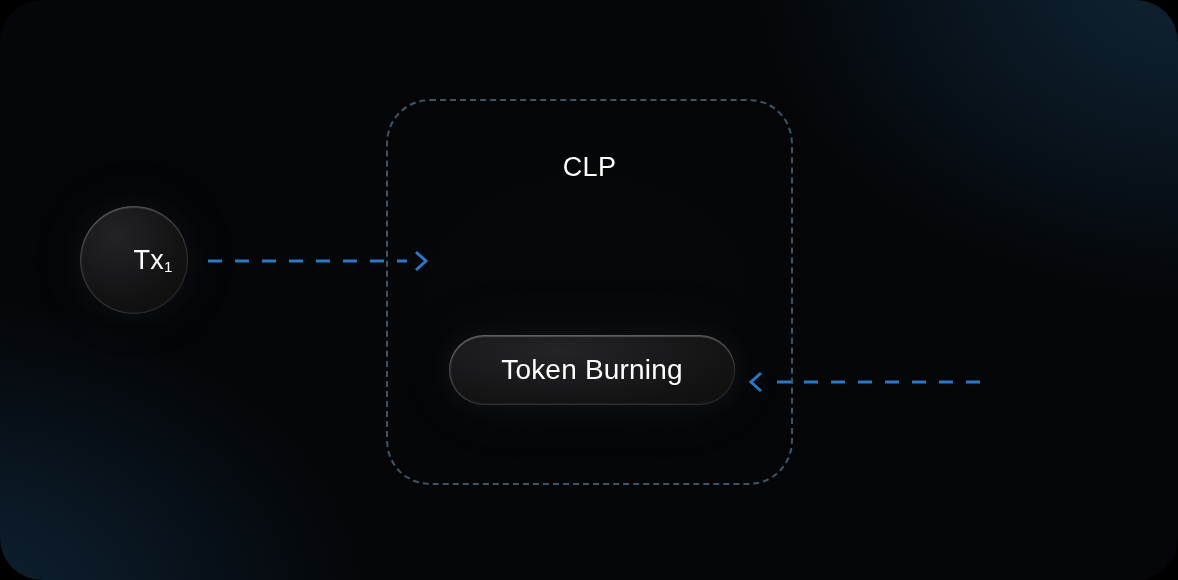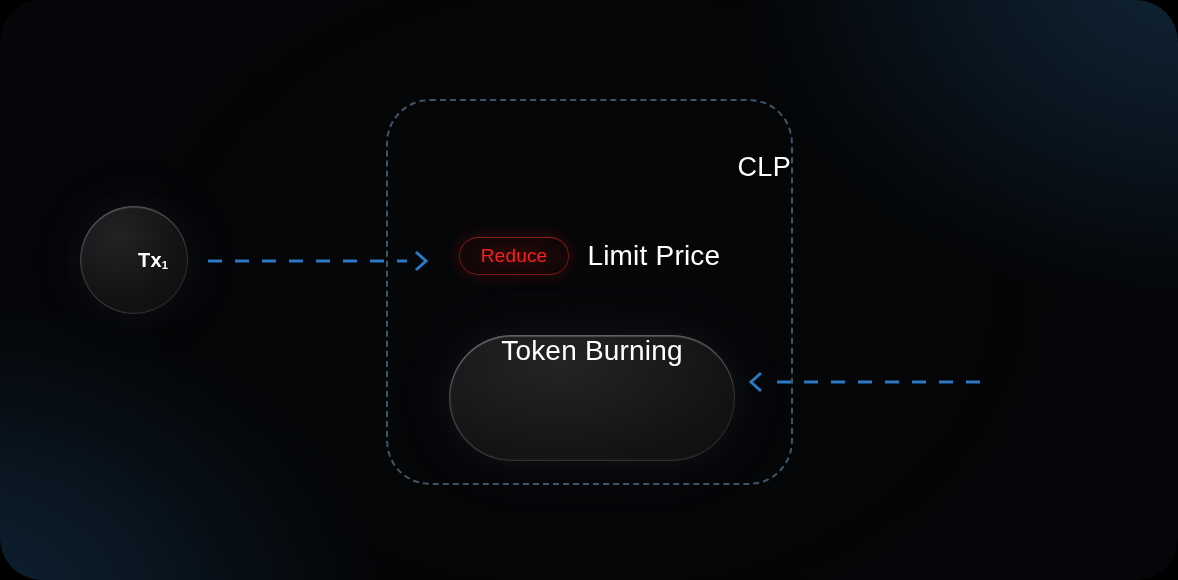--- a/index.html
+++ b/index.html
@@ -54,22 +54,22 @@
     border: 1px solid rgba(255,255,255,0.085);
     pointer-events: none;
   }
   #tx1 { left: 80px;  top: 206px; }
   #tx2 { left: 989px; top: 328px; }
 
   .tx-label {
     position: relative;
     z-index: 2;
     color: #ffffff;
-    font-size: 20px;
-    font-weight: 700;
+    font-size: 27px;
+    font-weight: 400;
     letter-spacing: 0.2px;
     line-height: 1;
     margin-left: 38px;
   }
   .tx-label sub {
     font-size: 0.56em;
     vertical-align: baseline;
     position: relative;
     bottom: -0.22em;
     letter-spacing: 0;
@@ -85,21 +85,21 @@
     border: 2px dashed #3e5568;
     border-radius: 44px;
     box-sizing: border-box;
   }
 
   .clp-title {
     position: absolute;
     left: 0;
     right: 0;
     top: 51px;
-    text-align: right;
+    text-align: center;
     color: #ffffff;
     font-size: 27px;
     font-weight: 400;
     letter-spacing: 0.3px;
   }
 
   
   .limit-row {
     position: absolute;
     left: 0;
@@ -145,32 +145,32 @@
     letter-spacing: 0.2px;
     white-space: nowrap;
   }
 
   
   .burn-pill {
     position: absolute;
     left: 61px;
     top: 234px;
     width: 286px;
-    height: 126px;
+    height: 70px;
     border-radius: 999px;
     background:
       radial-gradient(ellipse at 38% 22%, #242426 0%, #1b1b1d 38%, #131314 70%, #0e0e0f 100%);
     box-shadow:
       inset 0 2px 1px rgba(255,255,255,0.22),
       inset 2px 0 1px rgba(255,255,255,0.09),
       inset 0 -2px 2px rgba(255,255,255,0.05),
       0 0 26px 5px rgba(255,255,255,0.035),
       0 0 64px 16px rgba(130,150,180,0.035);
     display: flex;
-    align-items: flex-start;
+    align-items: center;
     justify-content: center;
   }
   .burn-pill::after {
     content: "";
     position: absolute;
     inset: 0;
     border-radius: 999px;
     border: 1px solid rgba(255,255,255,0.09);
     pointer-events: none;
   }
@@ -209,24 +209,20 @@
     <svg width="238" height="34" viewBox="0 0 238 34" xmlns="http://www.w3.org/2000/svg">
       <line x1="238" y1="17" x2="26" y2="17" stroke="#2b79c4" stroke-width="3" stroke-dasharray="14 13" stroke-linecap="butt"></line>
       <polyline points="19,8 9,17 19,26" fill="none" stroke="#2b79c4" stroke-width="3" stroke-linecap="butt" stroke-linejoin="miter"></polyline>
     </svg>
   </div>
 
   <div class="clp-box">
 
     <div class="clp-title">CLP</div>
 
-    <div class="limit-row">
-      <span class="reduce-badge">Reduce</span>
-      <span class="limit-text">Limit Price</span>
-    </div>
 
     <div class="burn-pill">
       <span class="burn-label">Token Burning</span>
     </div>
 
   </div>
 
 </div>
 
 </body></html>

